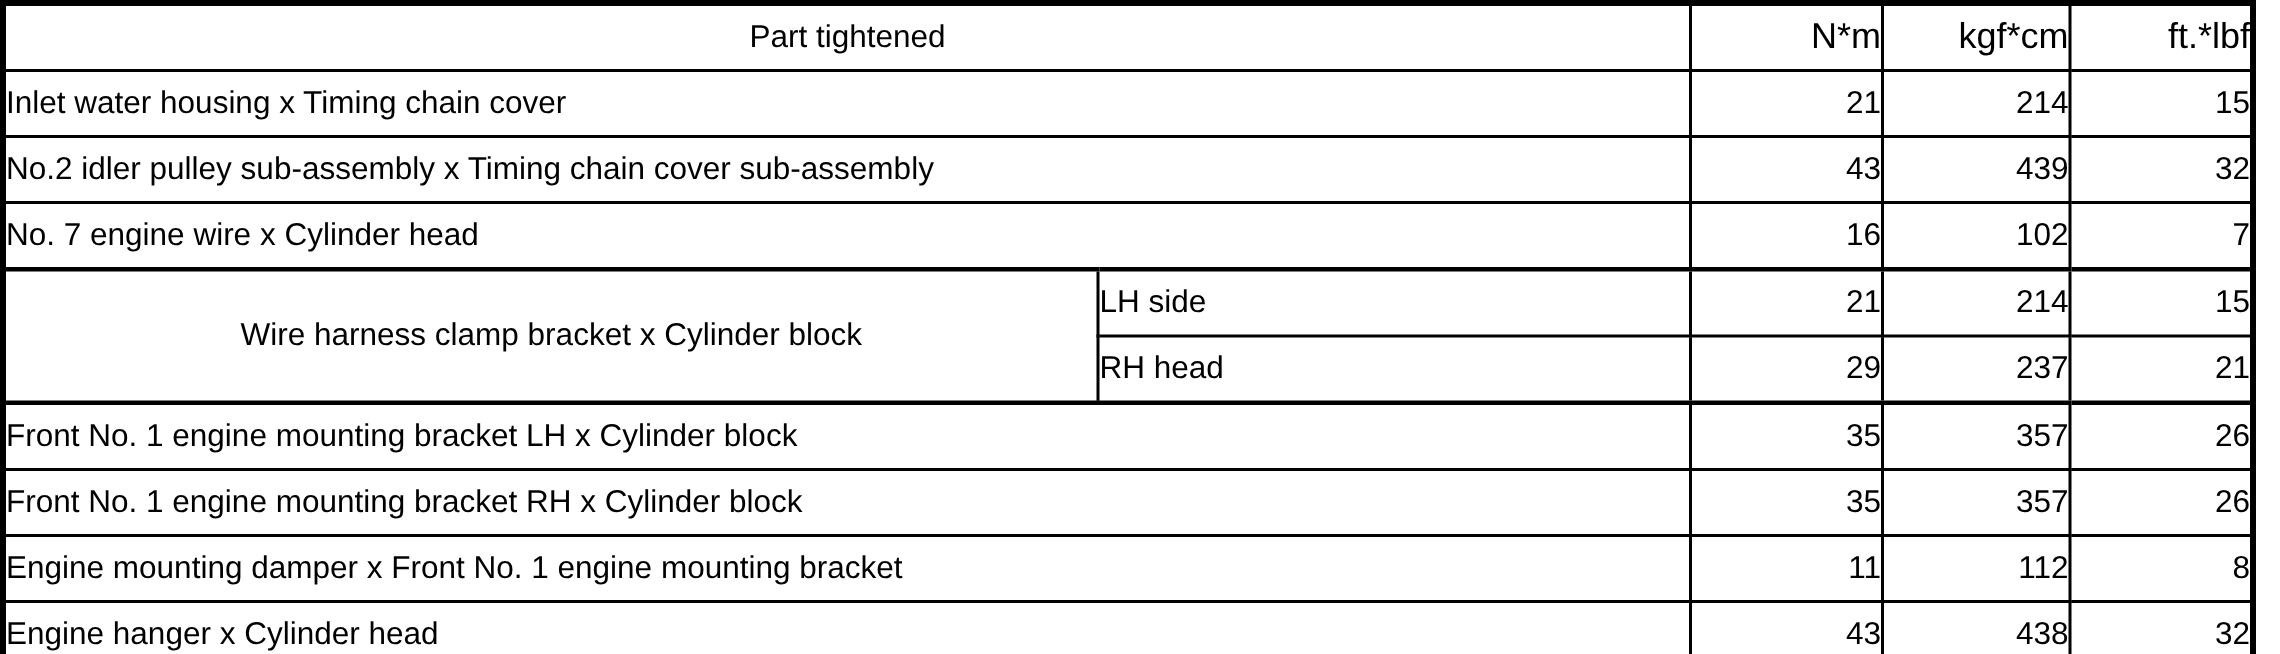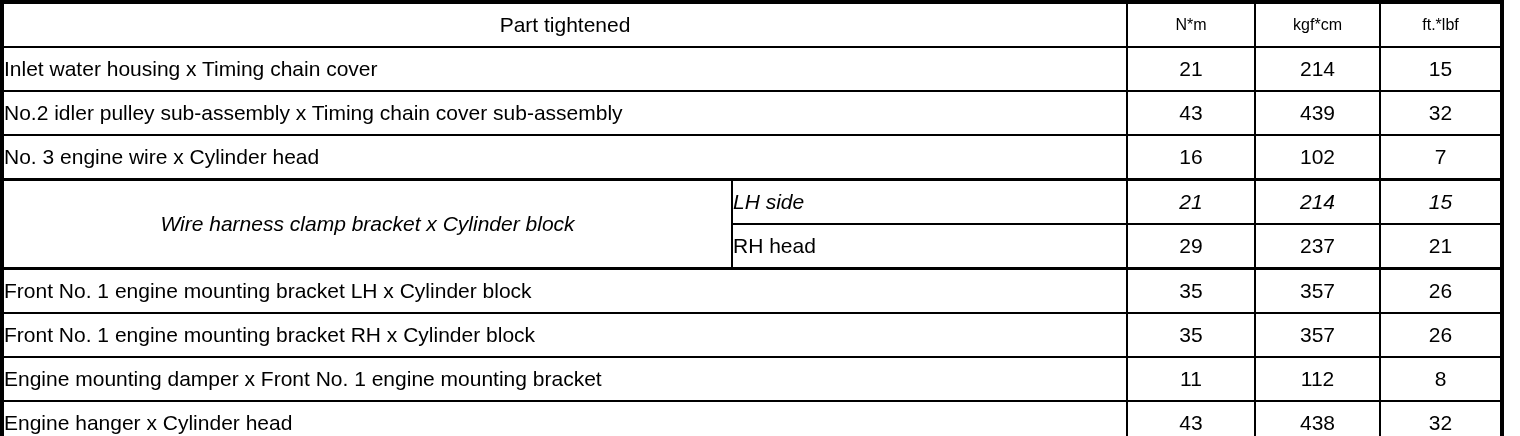--- a/index.html
+++ b/index.html
@@ -51,48 +51,48 @@
   .col-ft        { width: 122px; }
 
   
   thead th {
     font-weight: bold;
     text-align: center;
     height: 42px;
     border-bottom-width: 4px;
   }
   thead th.unit-head {
-    font-size: 16px;
+    font-size: 24px;
+    text-align: right;
   }
 
   
   tbody td {
     height: 42px;
   }
   td.text-cell {
     text-align: left;
     padding-left: 9px;
   }
   td.num-cell {
-    text-align: center;
+    text-align: right;
     padding-left: 8px;
   }
   td.side-cell {
     text-align: left;
     padding-left: 9px;
   }
   td.merged-part {
     text-align: center;
     padding-left: 9px;
     vertical-align: middle;
     border-top-width: 3px;
   }
   tr.merge-start td {
     border-top-width: 3px;
-    font-style: italic;
   }
   tr.after-merge td {
     border-top-width: 3px;
   }
 </style>
 </head>
 <body>
 
 <div class="torque-table-wrap">
   <table class="torque-table">
@@ -121,21 +121,21 @@
       </tr>
 
       <tr>
         <td class="text-cell" colspan="2">No.2 idler pulley sub-assembly x Timing chain cover sub-assembly</td>
         <td class="num-cell">43</td>
         <td class="num-cell">439</td>
         <td class="num-cell">32</td>
       </tr>
 
       <tr>
-        <td class="text-cell" colspan="2">No. 3 engine wire x Cylinder head</td>
+        <td class="text-cell" colspan="2">No. 7 engine wire x Cylinder head</td>
         <td class="num-cell">16</td>
         <td class="num-cell">102</td>
         <td class="num-cell">7</td>
       </tr>
 
       <tr class="merge-start">
         <td class="merged-part" rowspan="2">Wire harness clamp bracket x Cylinder block</td>
         <td class="side-cell">LH side</td>
         <td class="num-cell">21</td>
         <td class="num-cell">214</td>

